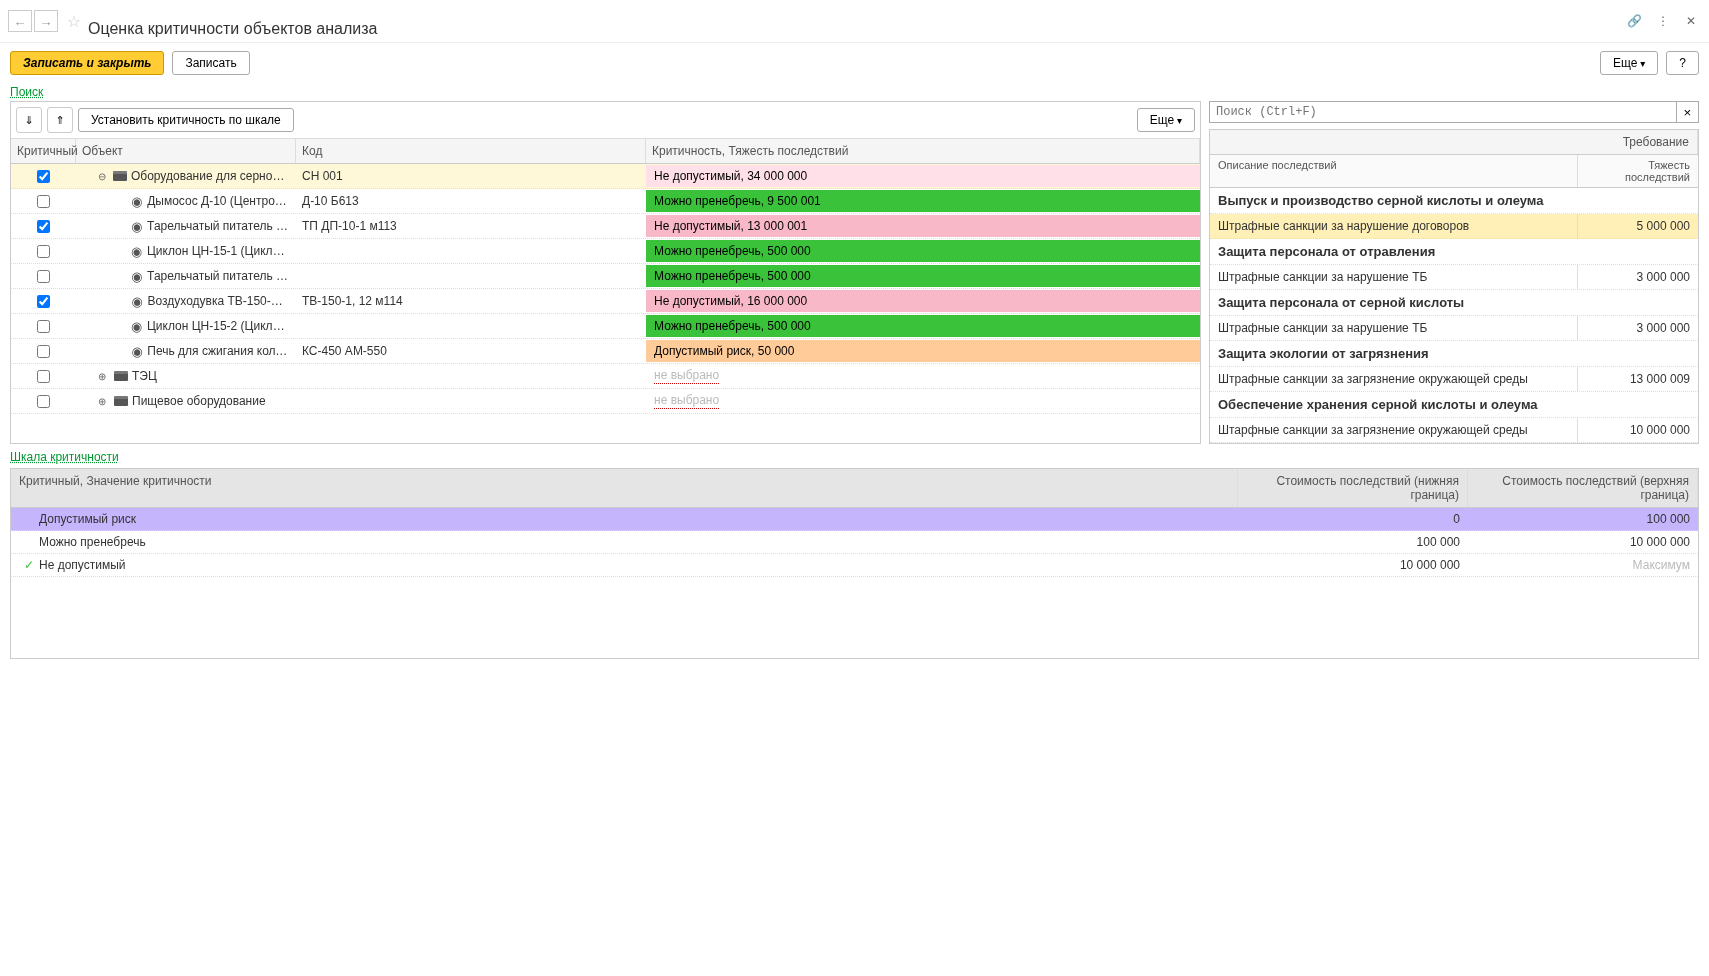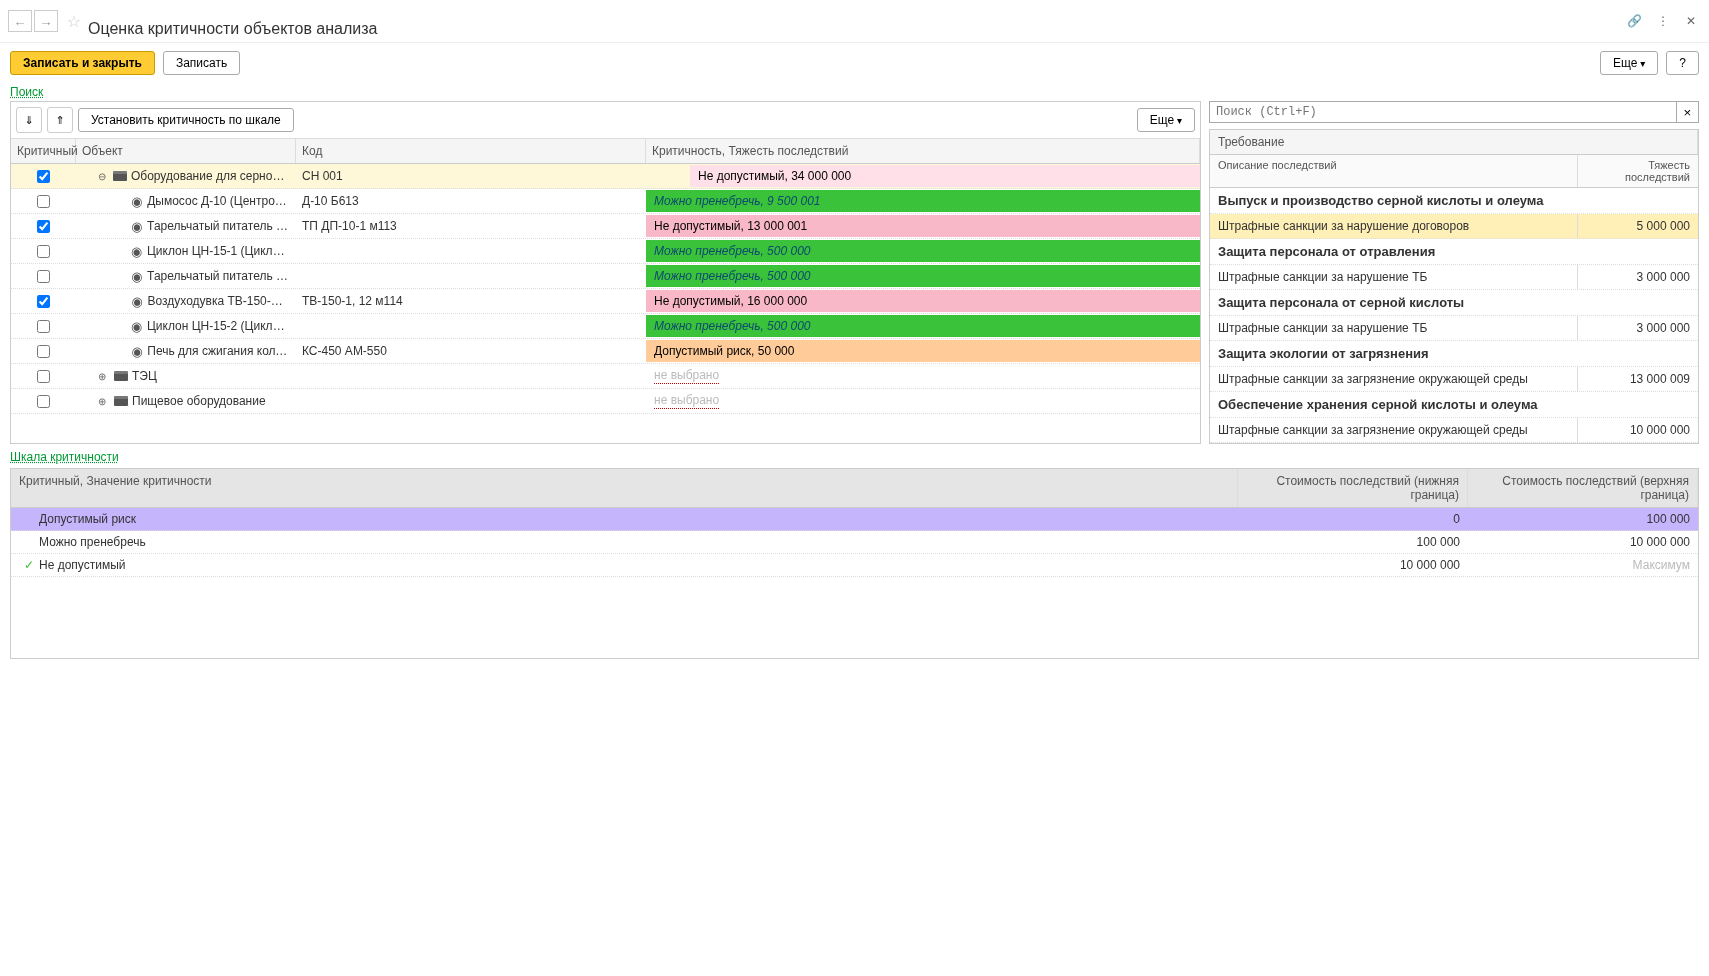--- a/index.html
+++ b/index.html
@@ -9,21 +9,21 @@
 .titlebar { display: flex; align-items: center; padding: 4px 8px; border-bottom: 1px solid #eee; }
 .nav-btn { width: 24px; height: 22px; border: 1px solid #ccc; background: #fff; margin-right: 2px; cursor: pointer; display: flex; align-items: center; justify-content: center; color: #999; }
 .star-icon { width: 20px; text-align: center; color: #ccc; font-size: 16px; cursor: pointer; margin: 0 4px; }
 .page-title { font-size: 16px; font-weight: normal; color: #333; flex: 1; margin-top: 16px; }
 .title-actions { display: flex; gap: 8px; }
 .title-action { cursor: pointer; color: #666; width: 20px; text-align: center; }
 
 
 .toolbar { display: flex; align-items: center; padding: 8px 10px; gap: 8px; }
 .btn { padding: 4px 12px; border: 1px solid #aaa; background: #fff; border-radius: 3px; cursor: pointer; font-size: 12px; }
-.btn-primary { background: #fc3; border-color: #cc9900; font-weight: bold; }
+.btn-primary { background: #fc3; border-color: #cc9900; font-weight: bold; font-style: italic; }
 .btn-dropdown::after { content: " ▾"; font-size: 10px; }
 .toolbar-spacer { flex: 1; }
 
 
 .search-link { color: #009933; text-decoration: underline dotted; cursor: pointer; padding: 2px 10px; display: inline-block; }
 
 
 .main-row { display: flex; gap: 8px; padding: 0 10px; }
 .main-left { flex: 1; border: 1px solid #ccc; display: flex; flex-direction: column; }
 .main-right { width: 490px; display: flex; flex-direction: column; }
@@ -38,49 +38,49 @@
 .gcol-crit { width: 65px; }
 .gcol-obj { width: 220px; }
 .gcol-code { width: 350px; }
 .gcol-sev { flex: 1; }
 
 .grid-body { flex: 1; overflow: auto; }
 .grid-row { display: flex; border-bottom: 1px dotted #ddd; align-items: center; min-height: 25px; }
 .grid-row > div { padding: 3px 6px; border-right: 1px solid transparent; font-size: 12px; }
 .grid-row .gcol-crit { display: flex; justify-content: center; }
 .grid-row.selected { background: #fff8d8; }
-.grid-row.selected .gcol-sev-cell.pink { background: #ffe0e8; margin-left: 44px; }
+.grid-row.selected .gcol-sev-cell.pink { background: #ffe0e8; }
 
 .gcol-obj-cell { display: flex; align-items: center; gap: 4px; }
 .tree-toggle { width: 12px; cursor: pointer; color: #666; font-size: 10px; display: inline-block; }
 .tree-icon { width: 14px; height: 14px; display: inline-flex; align-items: center; justify-content: center; }
 .folder-icon { width: 14px; height: 10px; background: #555; border-radius: 1px; border-top: 3px solid #777; position: relative; display: inline-block; }
 .disc-icon::before { content: "◉"; color: #555; font-size: 13px; }
 .indent-1 { padding-left: 22px !important; }
 .indent-2 { padding-left: 40px !important; }
 .label-trunc { white-space: nowrap; overflow: hidden; text-overflow: ellipsis; max-width: 170px; display: inline-block; }
 .label-trunc2 { max-width: 160px; }
 
 .gcol-sev-cell { padding: 4px 8px !important; }
-.gcol-sev-cell.green { background: #3bc23b; color: #0c4a6e; font-style: italic; }
+.gcol-sev-cell.green { background: #3bc23b; color: #000000; }
 .gcol-sev-cell.pink { background: #f8b8c8; color: #000; }
 .gcol-sev-cell.orange { background: #ffcc99; color: #000; }
 .gcol-sev-cell.notsel { color: #bbb; }
 .dotted-under { border-bottom: 1px dotted #c00; display: inline-block; padding-bottom: 1px; }
 
 input[type=checkbox] { cursor: pointer; }
 
 
 .search-box { display: flex; margin-bottom: 6px; }
 .search-input { flex: 1; padding: 3px 6px; border: 1px solid #aaa; font-size: 12px; font-family: Liberation Mono, monospace; }
 .search-clear { width: 22px; border: 1px solid #aaa; border-left: none; background: #fff; cursor: pointer; }
 
 .right-panel { flex: 1; border: 1px solid #ccc; display: flex; flex-direction: column; }
 .req-header { display: flex; background: #f5f5f5; border-bottom: 1px solid #ccc; }
-.req-header > div { padding: 5px 8px; font-size: 12px; color: #555; }
+.req-header > div { padding: 5px 8px; font-size: 12px; color: #555; text-align: right; }
 .reqcol-name { flex: 1; border-right: 1px solid #ddd; }
 .reqcol-sev { width: 120px; text-align: right; }
 .req-subheader { display: flex; background: #fafafa; border-bottom: 1px solid #ccc; }
 .req-subheader > div { padding: 4px 8px; font-size: 11px; color: #555; }
 
 .req-body { flex: 1; overflow: auto; }
 .req-group-title { padding: 5px 8px; font-weight: bold; border-bottom: 1px dotted #ddd; font-size: 13px; }
 .req-item { display: flex; border-bottom: 1px dotted #ddd; }
 .req-item > div { padding: 5px 8px; font-size: 12px; }
 .req-item .reqcol-sev { text-align: right; }

